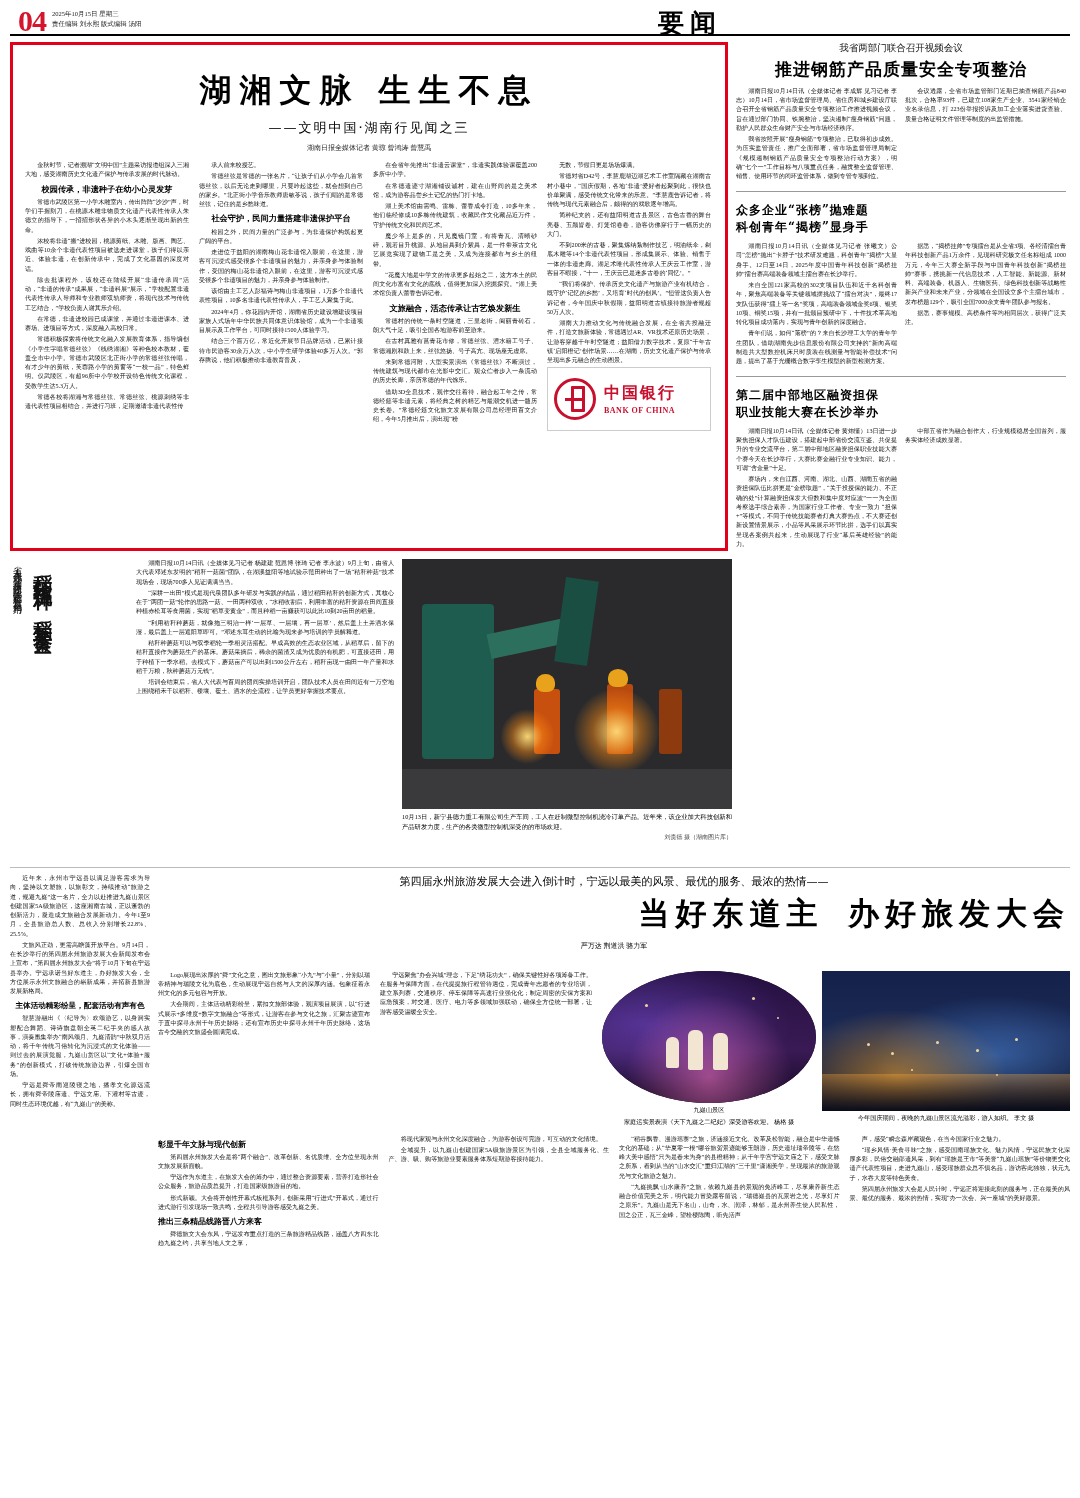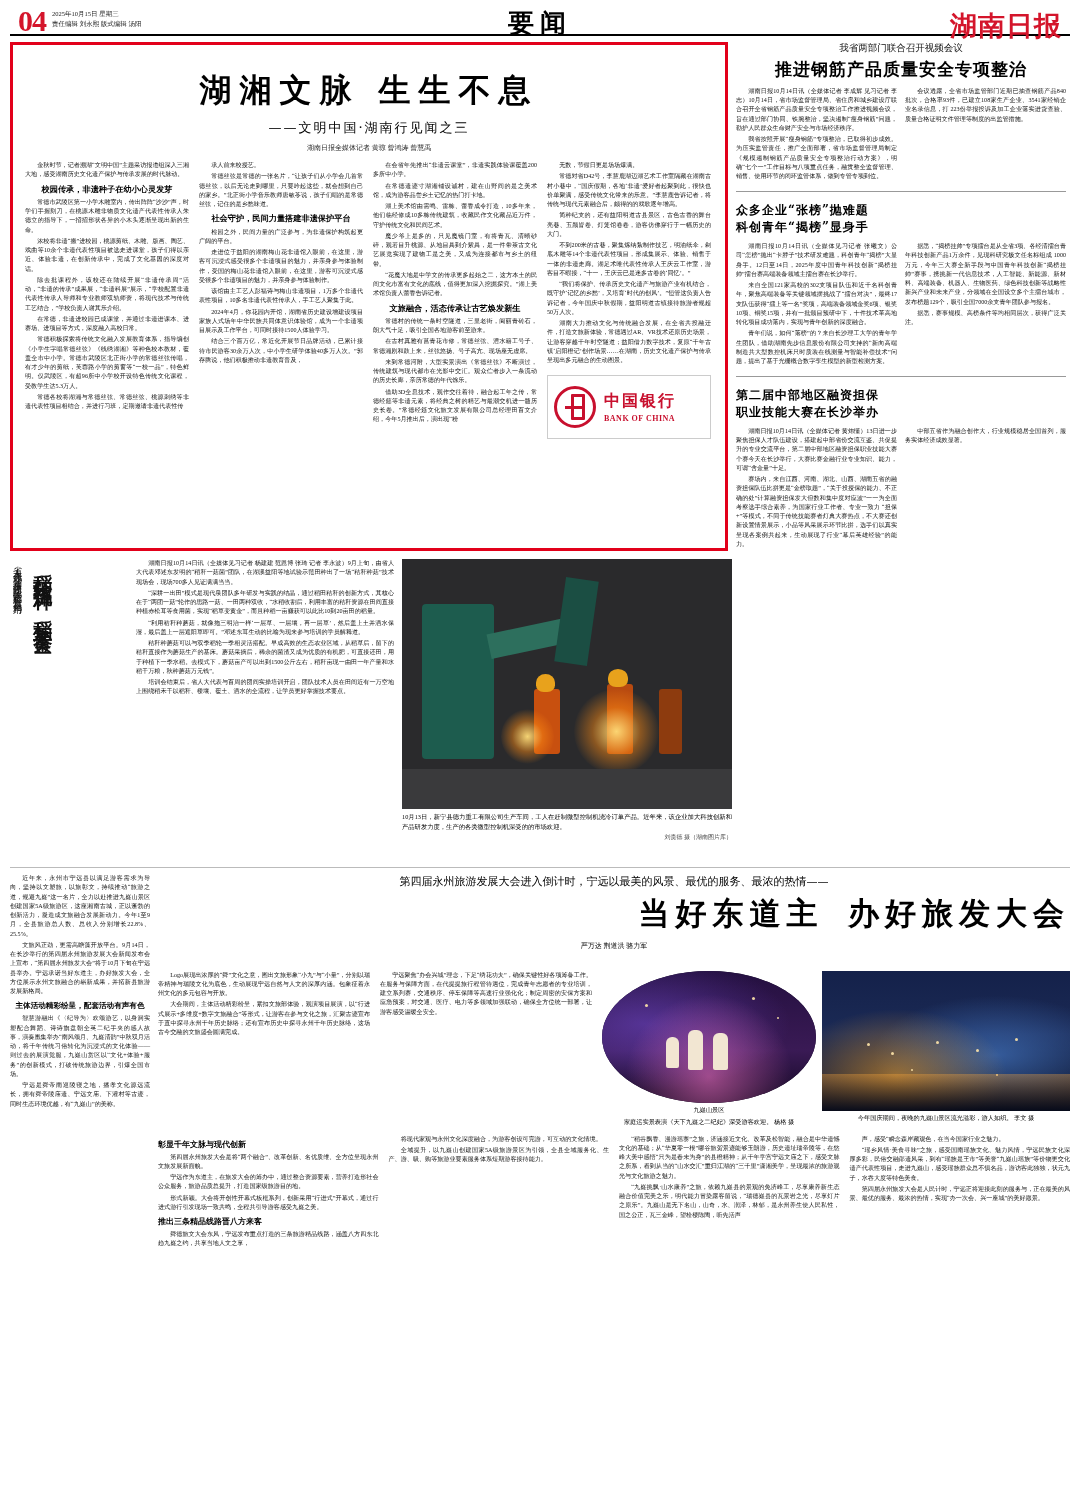--- a/index.html
+++ b/index.html
@@ -77,21 +77,21 @@
     margin-bottom: 6px;
   }
   .feat-byline {
     text-align: center; font-size: 7px; margin-bottom: 8px; color: #222;
   }
   .feat-cols { display: flex; gap: 10px; }
   .feat-col { width: 164px; }
   .feat-col.c4 { width: 164px; position: relative; }
 
   .boc-logo {
-    margin-top: 10px;
+    margin-top: 2px;
     border: 1px solid #ccc;
     padding: 10px 6px;
     display: flex; align-items: center; gap: 8px;
     background: #fff;
   }
   .boc-mark {
     width: 42px; height: 42px; border-radius: 50%;
     border: 3px solid #c8102e; position: relative; flex: 0 0 auto;
   }
   .boc-mark::before {
@@ -205,21 +205,20 @@
 
   <div class="masthead">
     <div class="mh-left">
       <div class="mh-pageno">04</div>
       <div class="mh-meta">
         <div>2025年10月15日  星期三</div>
         <div>责任编辑  刘永熙   版式编辑   汤阳</div>
       </div>
     </div>
     <div class="mh-title cjk">要闻</div>
-    <div class="mh-right cjk">湖南日报</div>
   </div>
 
   <div class="top-area">
 
     <div class="feature-box">
       <div class="feat-title cjk">湖湘文脉  生生不息</div>
       <div class="feat-sub cjk">——文明中国·湖南行见闻之三</div>
       <div class="feat-byline">湖南日报全媒体记者  黄琼  曾鸿涛  曾慧禹</div>
 
       <div class="feat-cols">

